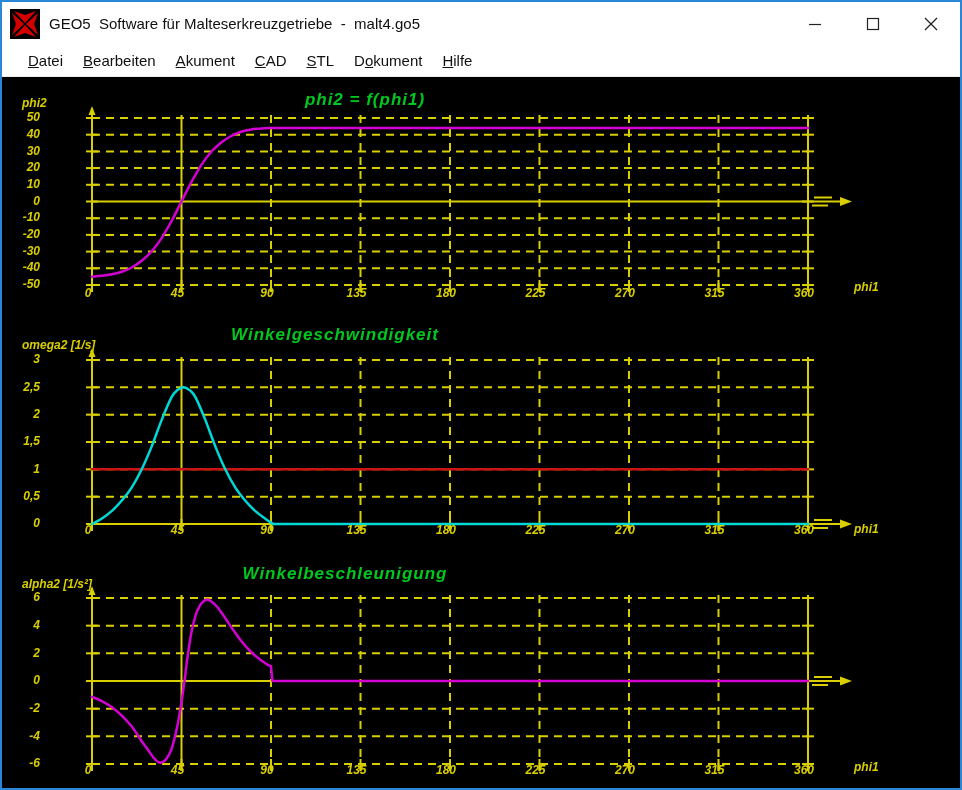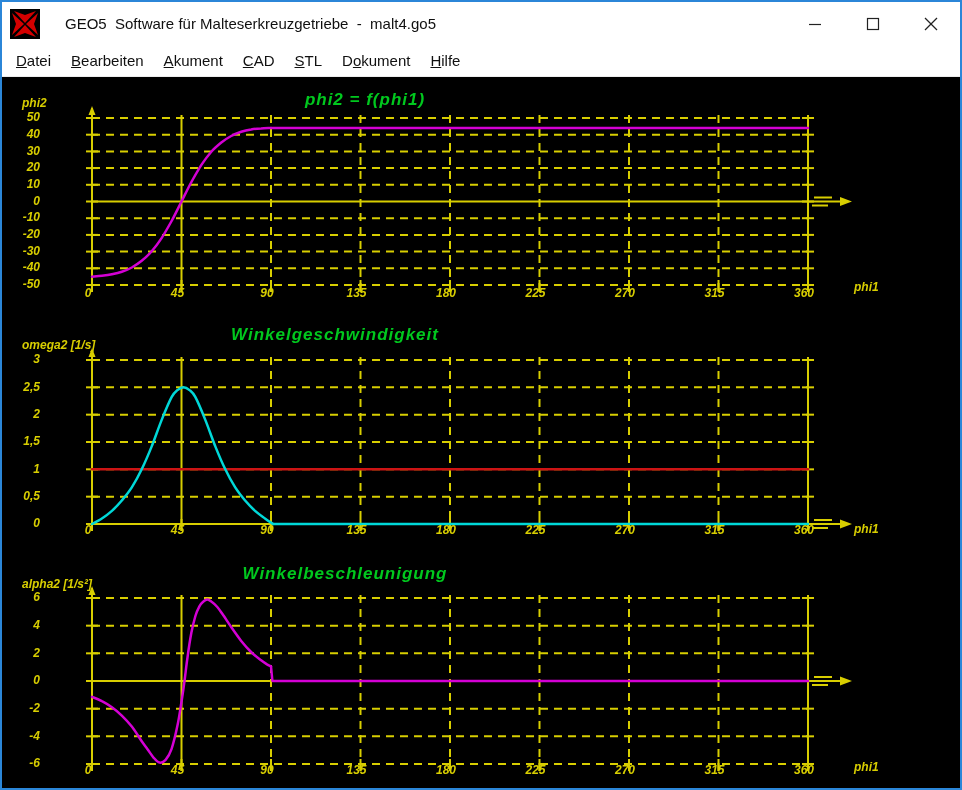--- a/index.html
+++ b/index.html
@@ -2,31 +2,31 @@
 <html><head>
 <meta charset="utf-8">
 <style>
   html,body{margin:0;padding:0;background:#888;}
   .window{
     position:relative;width:962px;height:790px;box-sizing:border-box;
     border:2px solid #2b86d8;background:#000;
     font-family:"Liberation Sans",sans-serif;overflow:hidden;
   }
   .titlebar{
-    height:43px;background:#ffffff;display:flex;align-items:center;gap:16px;
+    height:43px;background:#ffffff;display:flex;align-items:center;
   }
   .app-icon{width:30px;height:30px;margin-left:8px;flex:0 0 auto;}
   .title-text{
     margin-left:9px;font-size:15px;color:#101010;white-space:pre;flex:1 1 auto;
   }
   .win-controls{display:flex;height:100%;}
   .win-btn{width:58px;height:100%;display:flex;align-items:center;justify-content:center;}
   .menubar{
     height:32px;background:#ffffff;display:flex;align-items:center;
-    padding-left:4px;border-bottom:1px solid #ececec;box-sizing:border-box;
+    padding-left:16px;border-bottom:1px solid #ececec;box-sizing:border-box;
   }
   .menu-item{font-size:15px;color:#101010;padding:0 10px;cursor:default;}
   .menu-item .hot{text-decoration:underline;}
   .client{position:relative;width:958px;height:711px;background:#000;}
   #chart-svg{display:block;}
   #chart-svg text{font-family:"Liberation Sans",sans-serif;font-weight:bold;font-style:italic;}
 </style>
 </head>
 <body>
 

